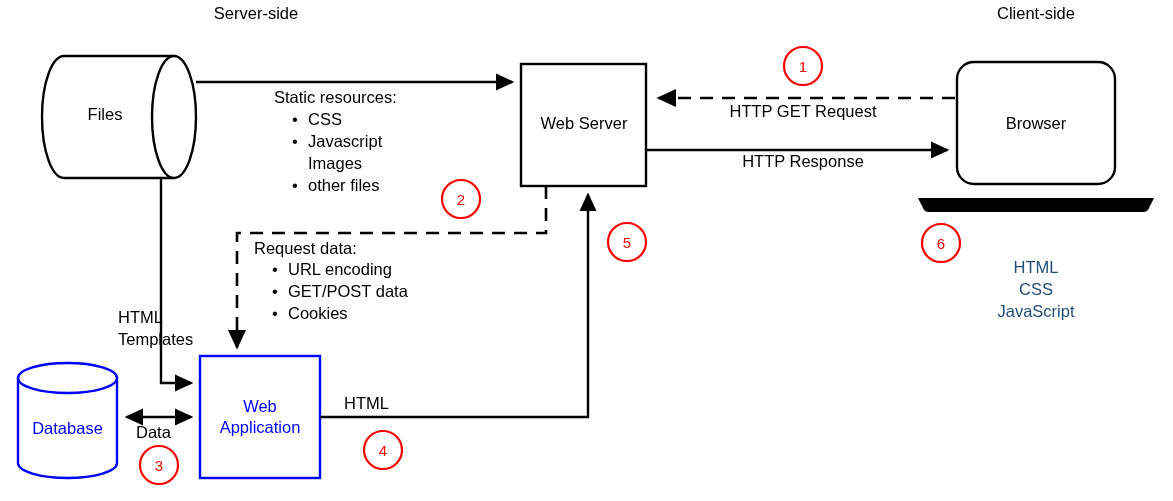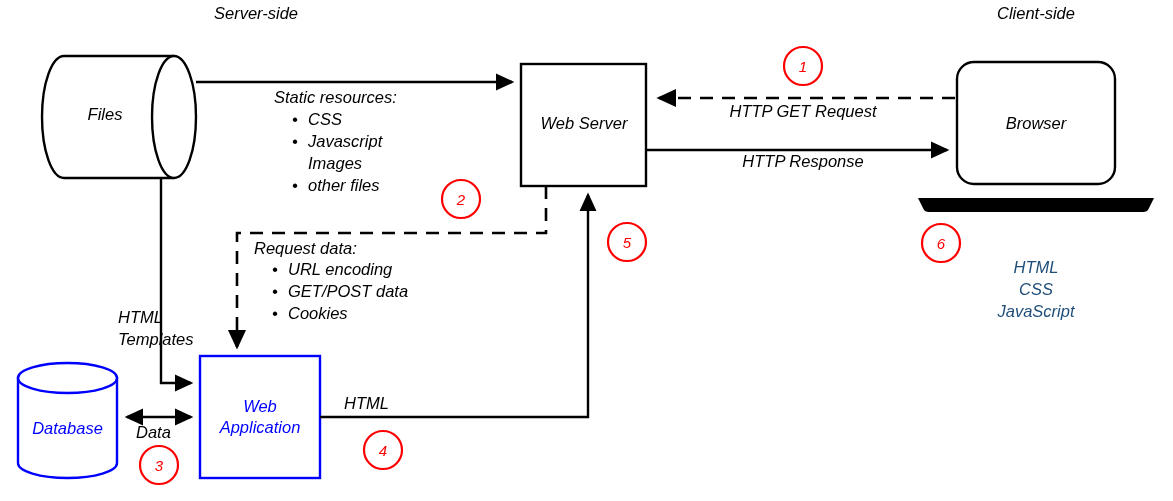--- a/index.html
+++ b/index.html
@@ -10,21 +10,20 @@
   body {
     width: 1173px;
     height: 501px;
     font-family: "Liberation Sans", sans-serif;
     overflow: hidden;
   }
   #diagram-root {
     position: relative;
     width: 1083px;
     height: 501px;
-    font-style: italic;
   }
   svg.diagram {
     display: block;
     width: 1173px;
     height: 501px;
   }
   .node-shape {
     fill: #ffffff;
     stroke: #000000;
     stroke-width: 2.4;

